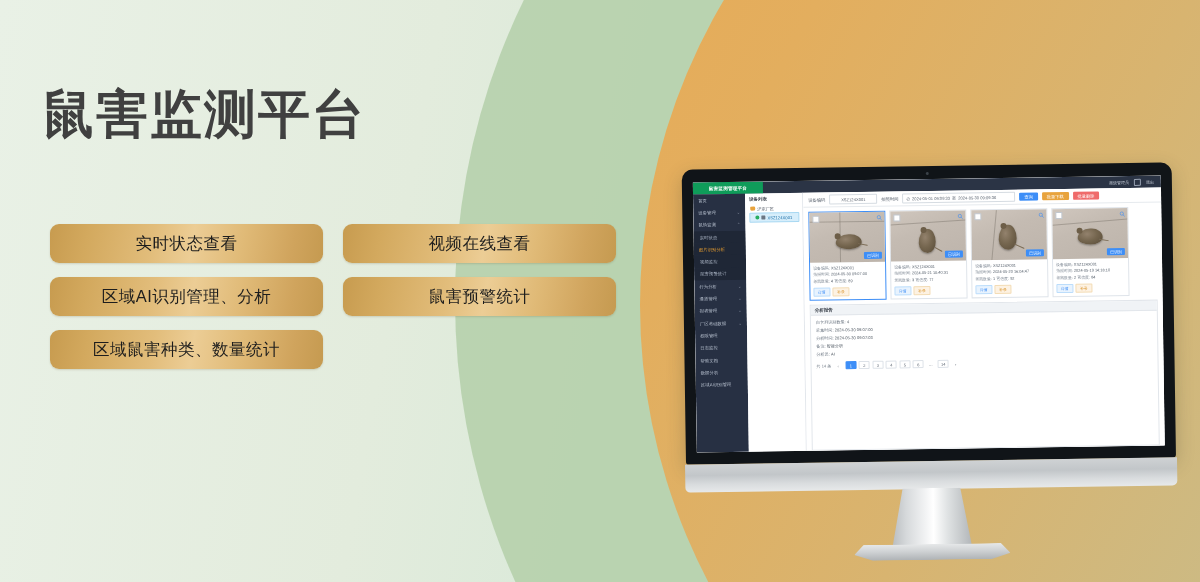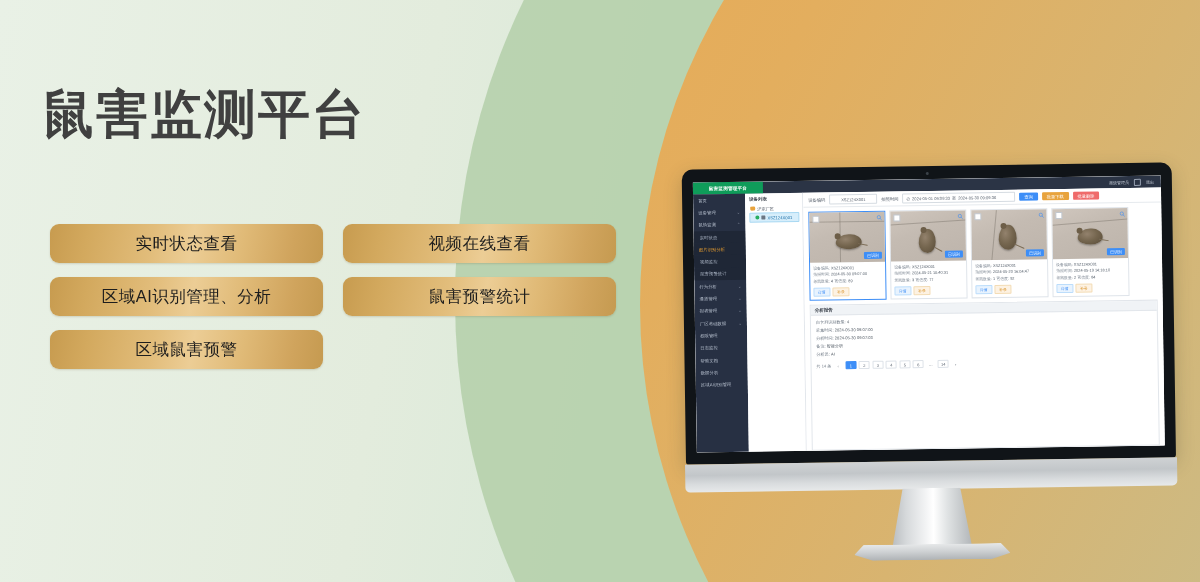--- a/index.html
+++ b/index.html
@@ -151,21 +151,21 @@
   <div class="bg-arc-mid"></div>
   <div class="bg-arc-warm"></div>
 
   <div class="promo">
     <div class="promo-title">鼠害监测平台</div>
     <div class="feat-grid">
       <div class="feat">实时状态查看</div>
       <div class="feat">视频在线查看</div>
       <div class="feat">区域AI识别管理、分析</div>
       <div class="feat">鼠害预警统计</div>
-      <div class="feat">区域鼠害预警</div>
+      <div class="feat">区域鼠害种类、数量统计</div>
     </div>
   </div>
 
   <div class="monitor">
     <div class="mon-bezel">
       <div class="mon-cam"></div>
     </div>
     <div class="mon-chin"></div>
     <div class="mon-neck"></div>
     <div class="mon-base"></div>

